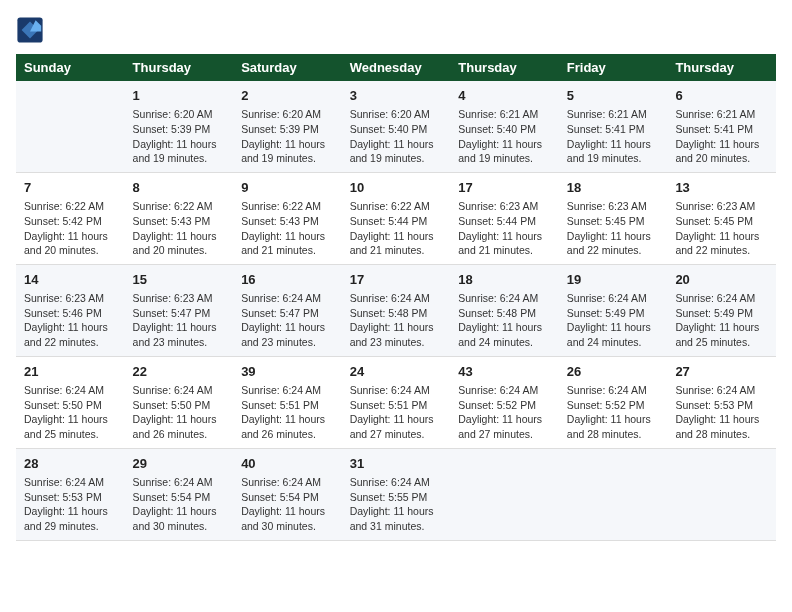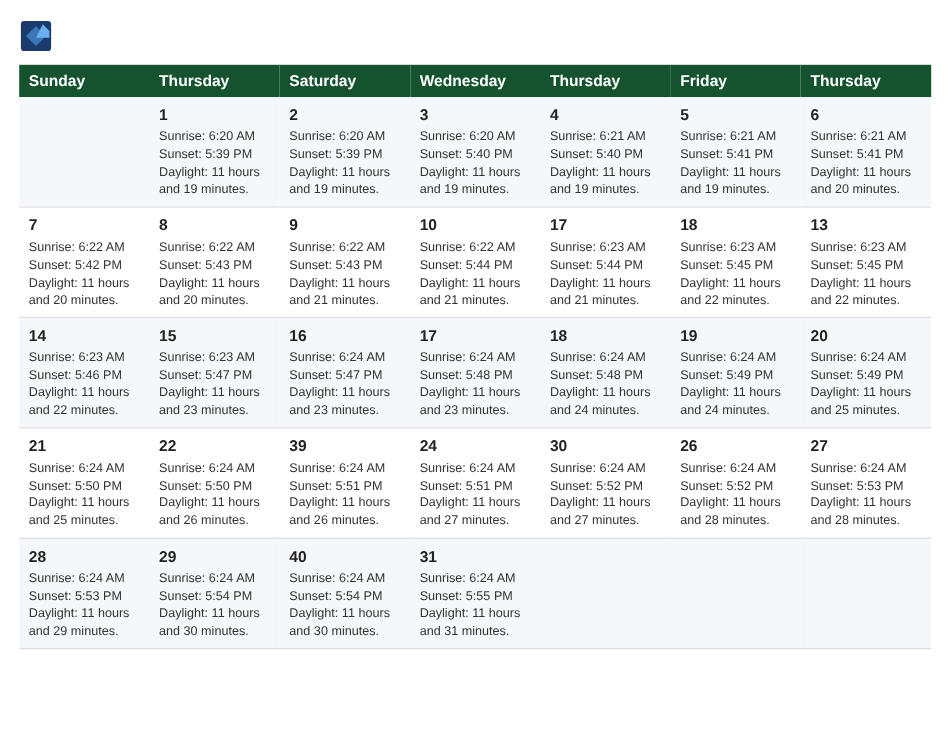--- a/index.html
+++ b/index.html
@@ -217,21 +217,21 @@
         </td>
         <td>
           <span class="day-num">39</span>
           <div class="cell-text">Sunrise: 6:24 AM<br>Sunset: 5:51 PM<br>Daylight: 11 hours<br>and 26 minutes.</div>
         </td>
         <td>
           <span class="day-num">24</span>
           <div class="cell-text">Sunrise: 6:24 AM<br>Sunset: 5:51 PM<br>Daylight: 11 hours<br>and 27 minutes.</div>
         </td>
         <td>
-          <span class="day-num">30</span>
+          <span class="day-num">43</span>
           <div class="cell-text">Sunrise: 6:24 AM<br>Sunset: 5:52 PM<br>Daylight: 11 hours<br>and 27 minutes.</div>
         </td>
         <td>
           <span class="day-num">26</span>
           <div class="cell-text">Sunrise: 6:24 AM<br>Sunset: 5:52 PM<br>Daylight: 11 hours<br>and 28 minutes.</div>
         </td>
         <td>
           <span class="day-num">27</span>
           <div class="cell-text">Sunrise: 6:24 AM<br>Sunset: 5:53 PM<br>Daylight: 11 hours<br>and 28 minutes.</div>
         </td>

